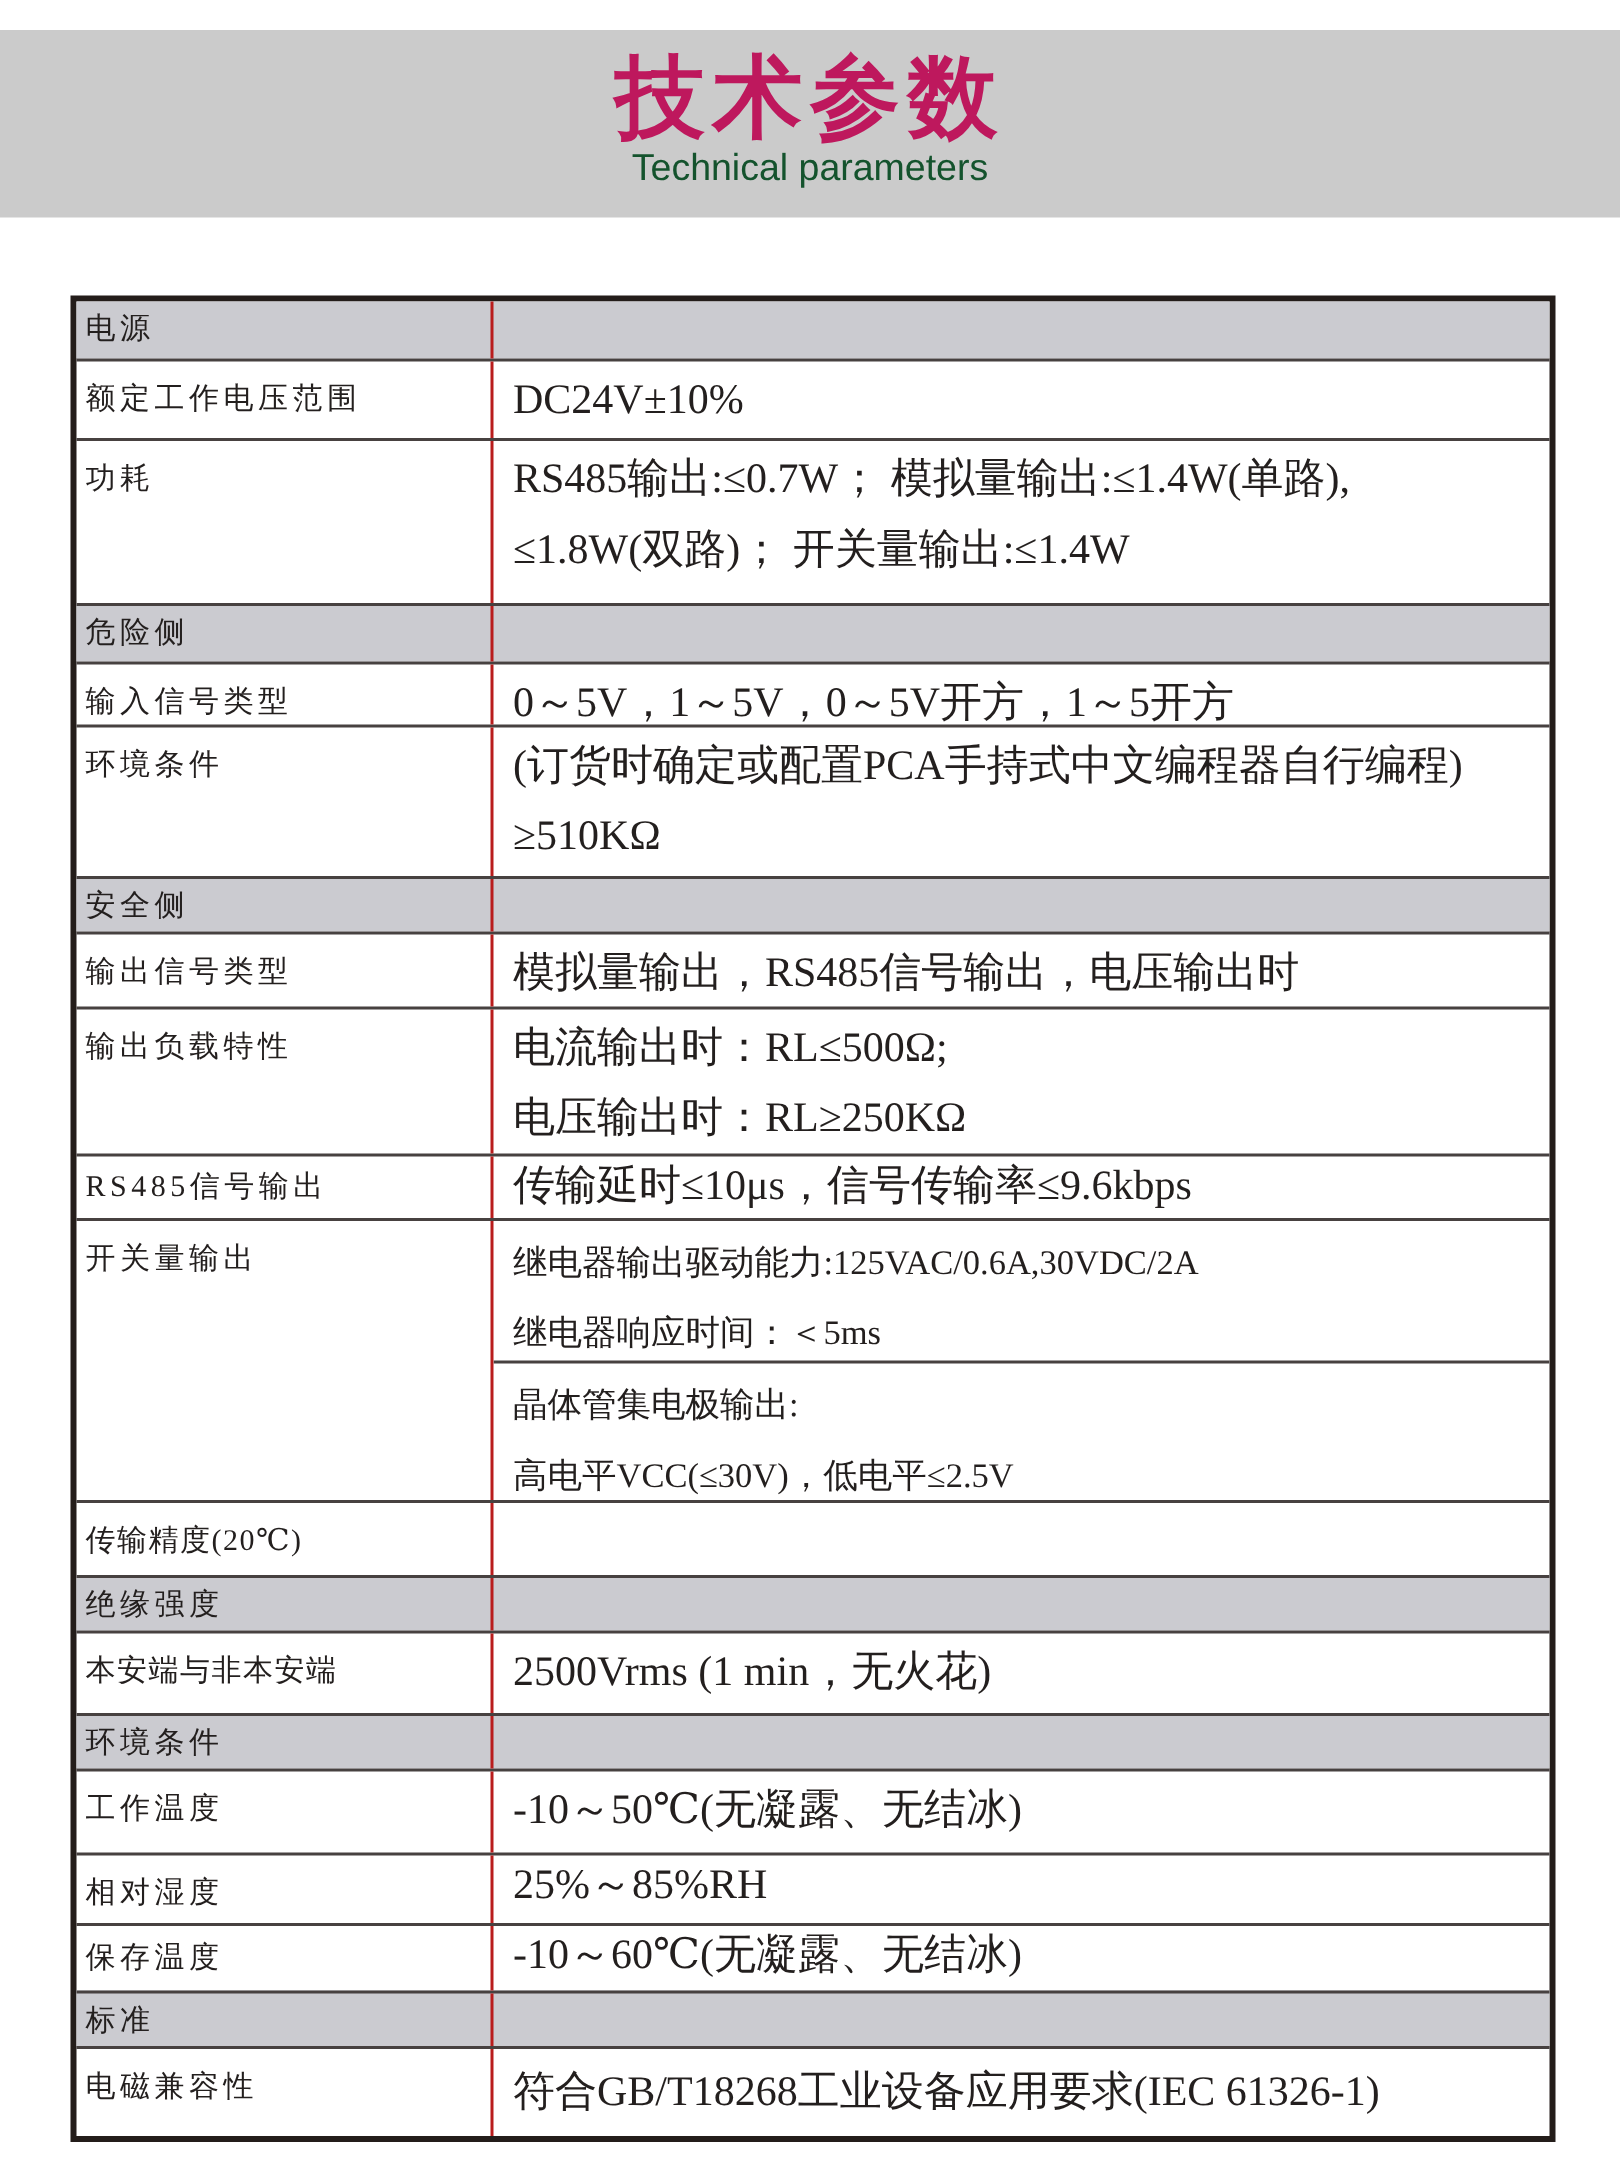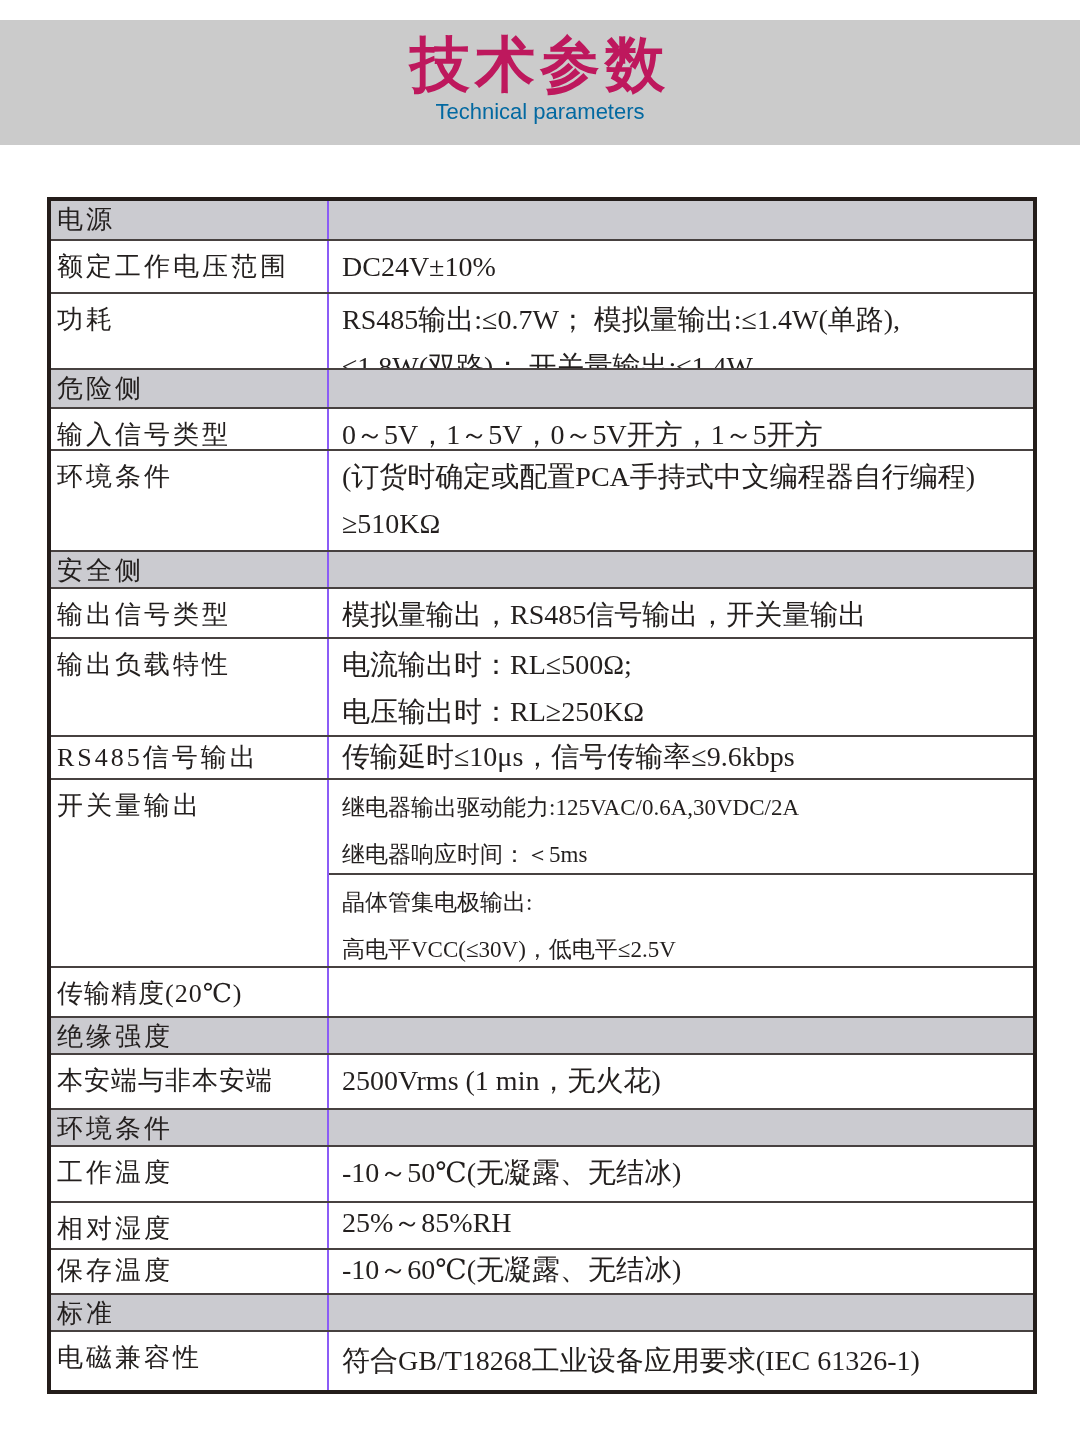--- a/index.html
+++ b/index.html
@@ -20,46 +20,46 @@
     padding-top:14px;
     font-family:"Liberation Sans","DejaVu Sans",sans-serif;
     font-weight:bold;
     font-size:60px;
     letter-spacing:5px;
     line-height:62px;
     color:#be185d;
   }
   .banner .subtitle{
     font-family:"Liberation Sans","DejaVu Sans",sans-serif;
-    font-size:22px;
+    font-size:25px;
     line-height:28px;
     margin-top:2px;
-    color:#0369a1;
+    color:#14532d;
   }
   
   .spec-table{
     box-sizing:border-box;
     margin:52px 0 0 47px;
     width:990px;
     border:4px solid #241d1a;
     background:#ffffff;
   }
   .tr{
     box-sizing:border-box;
     display:grid;
     grid-template-columns:278px 1fr;
     border-top:2px solid #474140;
   }
   .tr:first-child{border-top:none;}
   .tr.section{background:#cbcbd0;}
   .td{box-sizing:border-box;overflow:hidden;}
   .td.label{
-    border-right:2px solid #8b5cf6;
+    border-right:2px solid #b91c1c;
     padding:3px 0 0 6px;
-    font-size:26px;
+    font-size:20px;
     letter-spacing:3px;
     line-height:45px;
   }
   .tr.section .td.label{
     padding-top:0;
     line-height:37px;
   }
   .td.value{
     padding:2px 0 16px 13px;
     font-size:28px;
@@ -88,21 +88,21 @@
     <div class="td value"></div>
   </div>
 
   <div class="tr" style="height:53px">
     <div class="td label">额定工作电压范围</div>
     <div class="td value">
       <div class="ln">DC24V±10%</div>
     </div>
   </div>
 
-  <div class="tr" style="height:76px">
+  <div class="tr" style="height:110px">
     <div class="td label">功耗</div>
     <div class="td value">
       <div class="ln">RS485输出:≤0.7W； 模拟量输出:≤1.4W(单路),</div>
       <div class="ln">≤1.8W(双路)； 开关量输出:≤1.4W</div>
     </div>
   </div>
 
   <div class="tr section" style="height:39px">
     <div class="td label">危险侧</div>
     <div class="td value"></div>
@@ -124,21 +124,21 @@
   </div>
 
   <div class="tr section" style="height:37px">
     <div class="td label">安全侧</div>
     <div class="td value"></div>
   </div>
 
   <div class="tr" style="height:50px">
     <div class="td label">输出信号类型</div>
     <div class="td value">
-      <div class="ln">模拟量输出，RS485信号输出，开关量输出</div>
+      <div class="ln">模拟量输出，RS485信号输出，电压输出时</div>
     </div>
   </div>
 
   <div class="tr" style="height:98px">
     <div class="td label">输出负载特性</div>
     <div class="td value">
       <div class="ln">电流输出时：RL≤500Ω;</div>
       <div class="ln">电压输出时：RL≥250KΩ</div>
     </div>
   </div>

